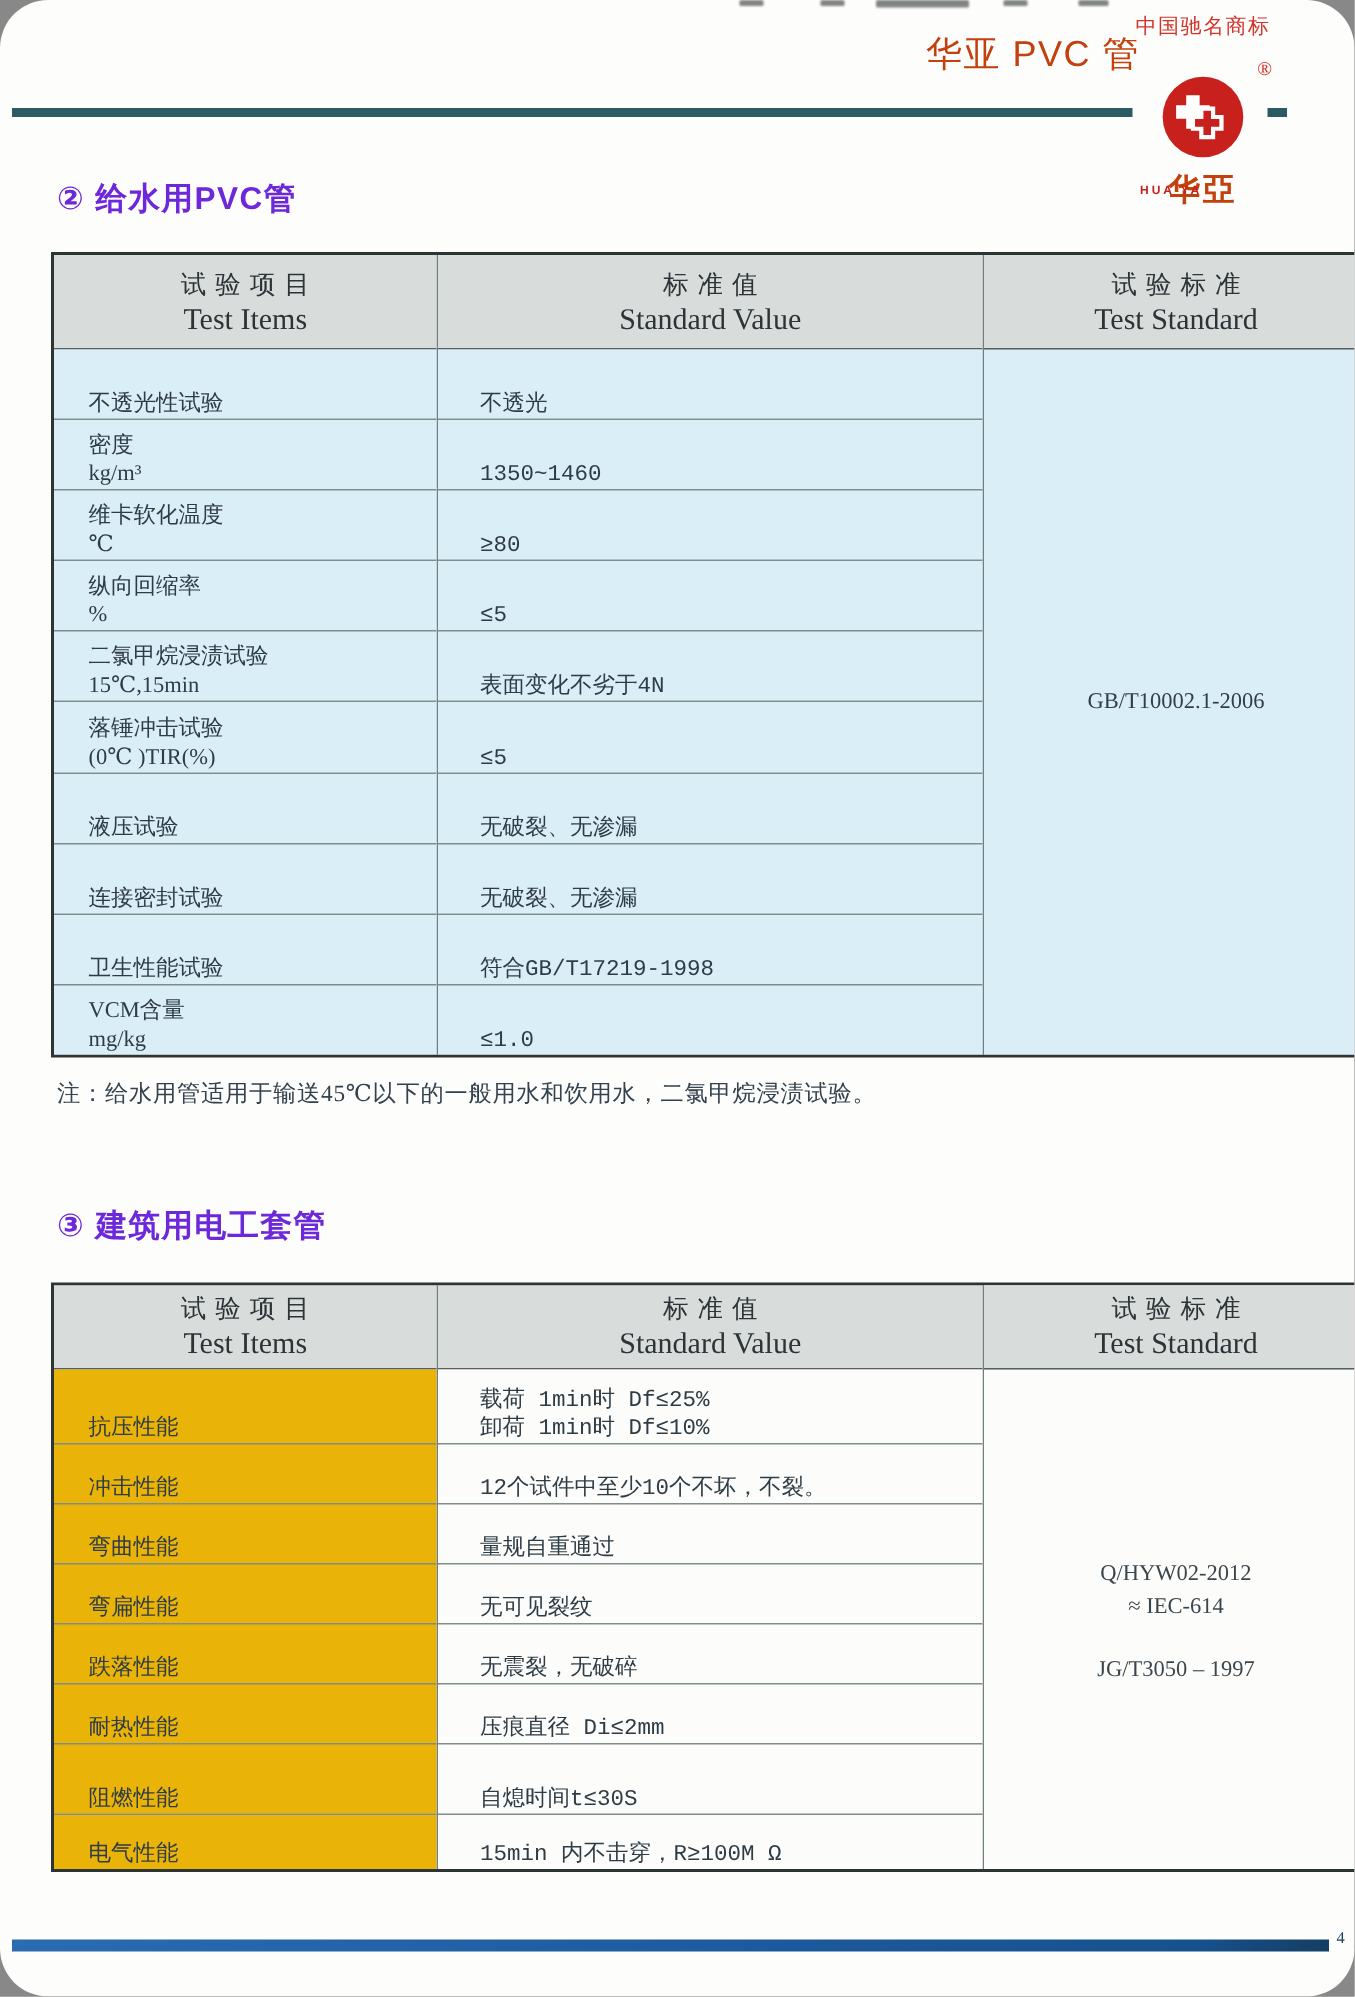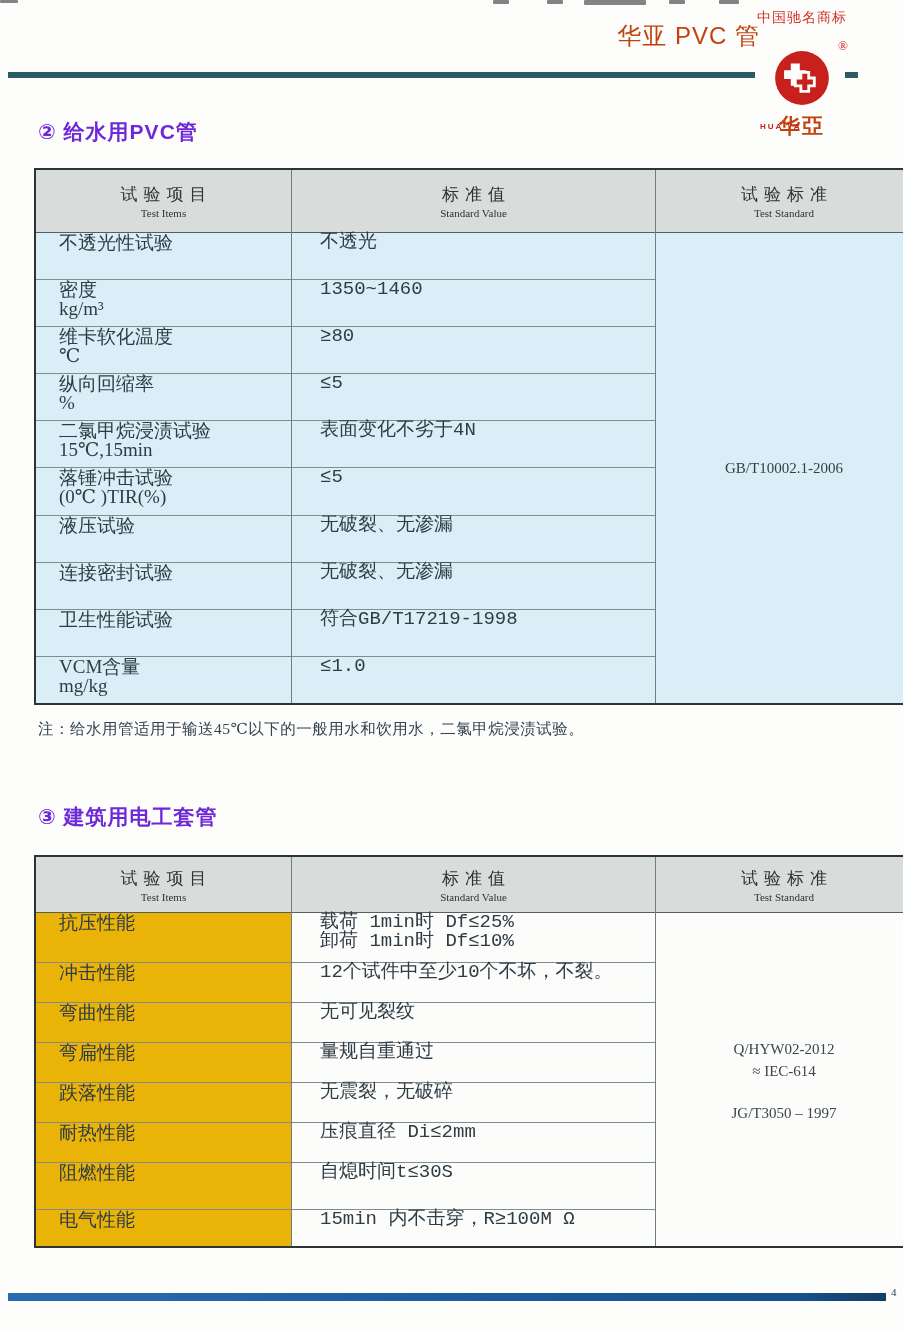--- a/index.html
+++ b/index.html
@@ -1,20 +1,21 @@
 <!DOCTYPE html>
 <html><head>
 <meta charset="utf-8">
 <style>
   html,body{margin:0;padding:0;background:#888;}
   #page{
     position:relative;width:903px;height:1331px;margin:0 auto;
     background:#fdfdfc;overflow:hidden;
     font-family:"Liberation Serif","DejaVu Serif",serif;
     color:#2e3c46;
+    border-radius:32px;
   }
   
   .smudge{position:absolute;top:0;background:#575d5c;opacity:.75;filter:blur(.6px);border-radius:1px;}
   
   .brand-title{
     position:absolute;top:20px;left:600px;width:160px;text-align:right;
     font-family:"Liberation Sans","DejaVu Sans",sans-serif;
     font-size:24px;letter-spacing:1px;color:#c2410c;
   }
   .trademark{
@@ -46,25 +47,25 @@
   .col{display:flex;flex-direction:column;box-sizing:border-box;}
   .col-1{width:256px;border-right:1px solid #6f7f80;}
   .col-2{width:364px;border-right:1px solid #6f7f80;}
   .col-3{flex:1;}
   .th{
     background:#d8dcda;border-bottom:1px solid #555f5f;
     display:flex;flex-direction:column;align-items:center;justify-content:center;
     flex:0 0 auto;
   }
   .th-cn{font-size:17px;letter-spacing:6px;color:#2c3438;text-indent:6px;}
-  .th-en{font-size:11px;color:#2c3438;margin-top:1px;}
+  .th-en{font-size:20px;color:#2c3438;margin-top:1px;}
   .rows{display:flex;flex-direction:column;flex:1;}
   .td{
-    box-sizing:border-box;display:flex;flex-direction:column;justify-content:flex-start;
-    font-size:19px;line-height:19px;
+    box-sizing:border-box;display:flex;flex-direction:column;justify-content:flex-end;
+    font-size:15px;line-height:19px;
   }
   .td + .td{border-top:1px solid #7f8d8d;}
   .item-cell{padding-left:23px;padding-right:6px;}
   .value-cell{padding-left:28px;padding-right:6px;font-family:Liberation Mono, monospace;}
   
   .t1{top:168px;height:537px;}
   .t1 .th{height:62px;}
   .t1 .td{flex:1;}
   .t1 .col-1 .td,.t1 .col-2 .td{background:#daeef7;}
   .t1 .col-3{background:#daeef7;}
@@ -272,24 +273,24 @@
       </div>
       <div class="rows">
         <div class="td value-cell">
             <div>载荷 1min时 Df≤25%</div>
             <div>卸荷 1min时 Df≤10%</div>
           </div>
         <div class="td value-cell">
             <div>12个试件中至少10个不坏，不裂。</div>
           </div>
         <div class="td value-cell">
+            <div>量规自重通过</div>
+          </div>
+        <div class="td value-cell">
             <div>无可见裂纹</div>
-          </div>
-        <div class="td value-cell">
-            <div>量规自重通过</div>
           </div>
         <div class="td value-cell">
             <div>无震裂，无破碎</div>
           </div>
         <div class="td value-cell">
             <div>压痕直径 Di≤2mm</div>
           </div>
         <div class="td value-cell">
             <div>自熄时间t≤30S</div>
           </div>

